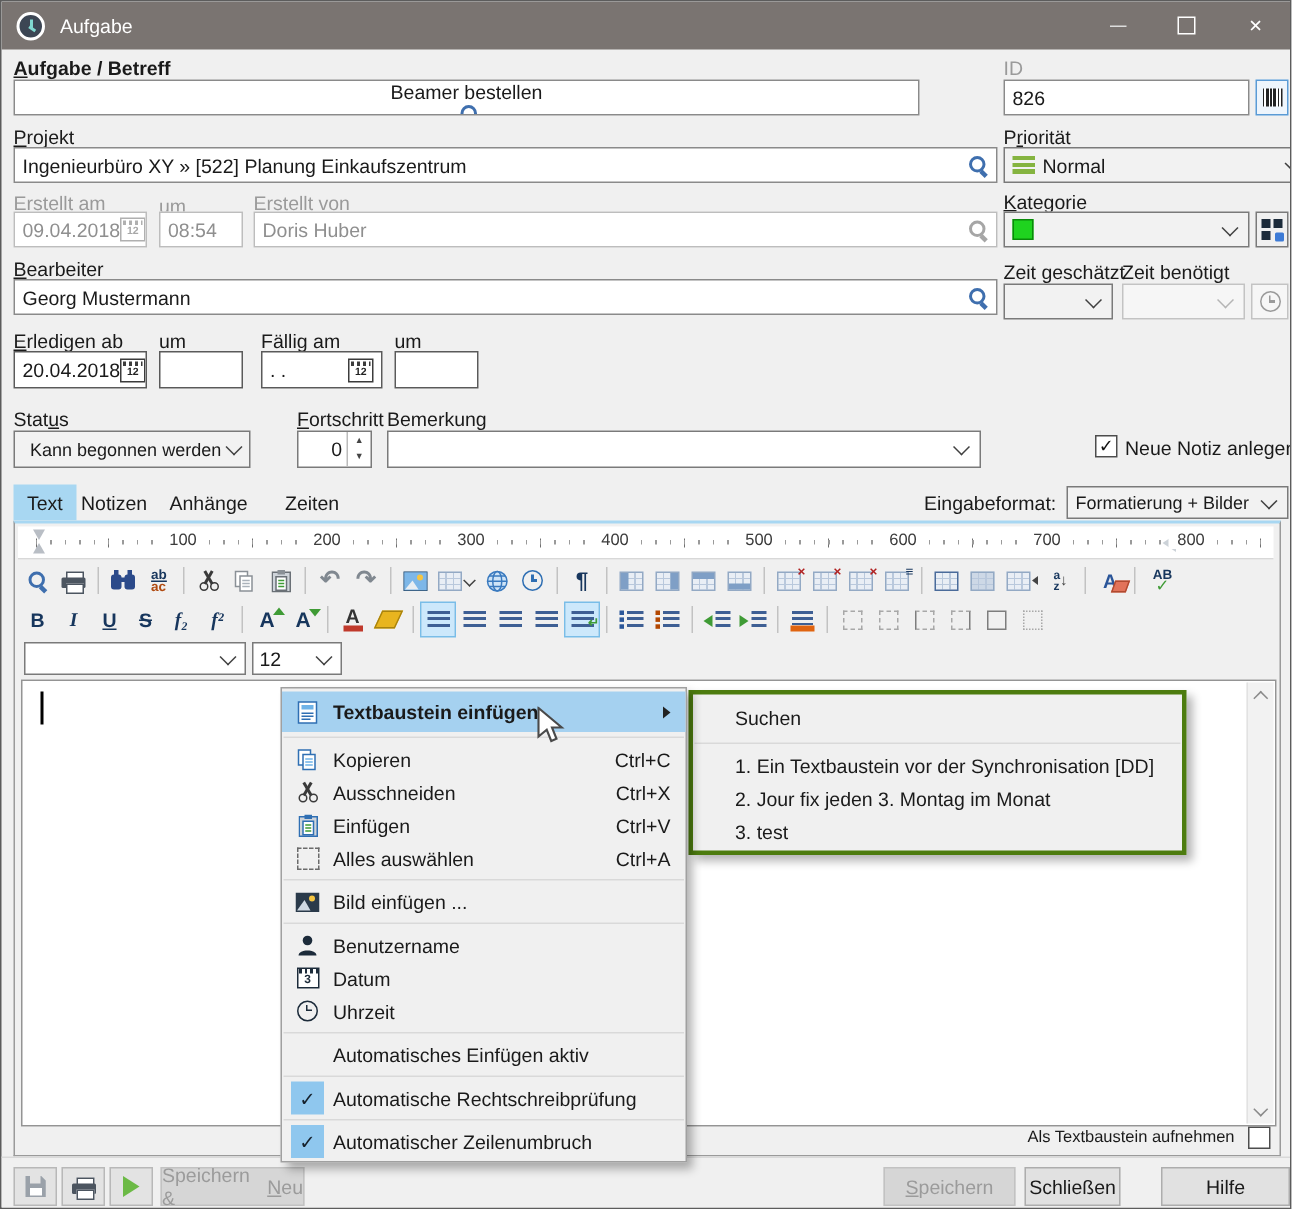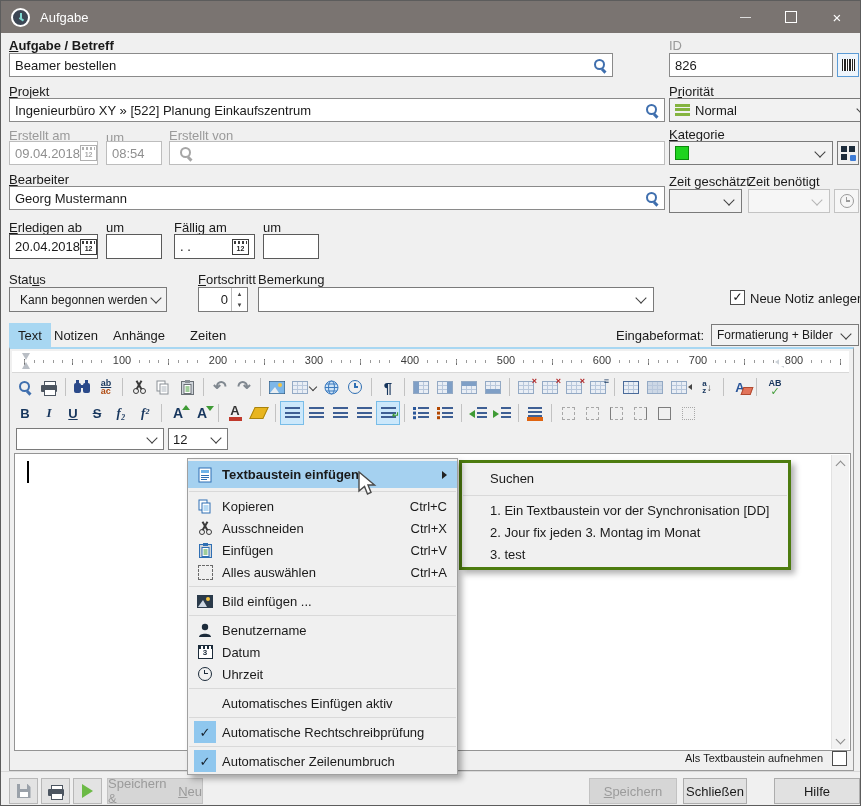--- a/index.html
+++ b/index.html
@@ -151,21 +151,21 @@
       </span>
     <span class="wbtn" style="right:46px;">
         <span class="box"></span>
       </span>
     <span class="wbtn" style="right:0;">
         <span class="x">×</span>
       </span>
   </div>
 
   <div class="lbl" style="left:8px;top:37px;font-weight:bold;"><u>A</u><span>ufgabe / Betreff</span></div>
-  <div class="fld" style="left:8px;top:52px;width:604px;">
+  <div class="fld" style="left:8px;top:52px;width:604px;flex-direction:column;">
       <span class="grow">Beamer bestellen</span>
       <span class="mag"></span>
     </div>
   <div class="lbl dis" style="left:668px;top:37px;">ID</div>
   <div class="fld" style="left:668px;top:52px;width:164px;">
       <span>826</span>
     </div>
   <div class="sbtn blue" style="left:836px;top:52px;width:22px;height:24px;">
       <span class="barcode"></span>
     </div>
@@ -186,20 +186,21 @@
   <div class="lbl dis" style="left:105px;top:129px;">um</div>
   <div class="lbl dis" style="left:168px;top:127px;">Erstellt von</div>
   <div class="fld dis" style="left:8px;top:140px;width:89px;">
       <span>09.04.2018</span>
       <i class="cal gray"></i>
     </div>
   <div class="fld dis" style="left:105px;top:140px;width:56px;">
       <span>08:54</span>
     </div>
   <div class="fld dis" style="left:168px;top:140px;width:496px;">
+      <span class="grow">Doris Huber</span>
       <span class="mag gray"></span>
     </div>
   <div class="lbl" style="left:668px;top:126px;"><u>K</u><span>ategorie</span></div>
   <div class="dd" style="left:668px;top:140px;width:164px;">
       <span class="swatch"></span>
       <span class="grow"></span>
       <span class="chev"></span>
     </div>
   <div class="sbtn" style="left:836px;top:140px;width:22px;height:24px;">
       <span class="catpick"></span>

